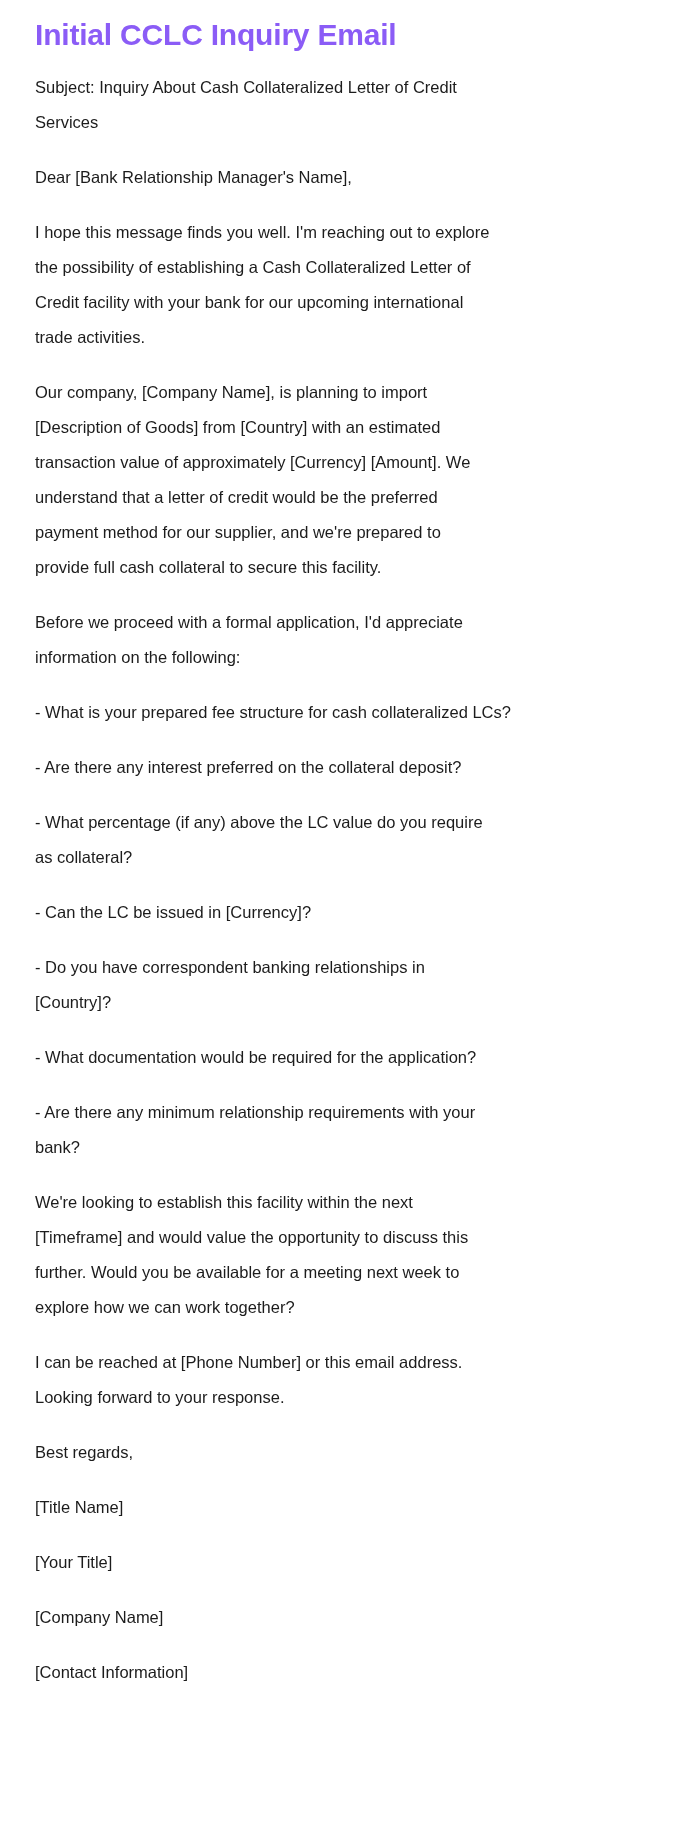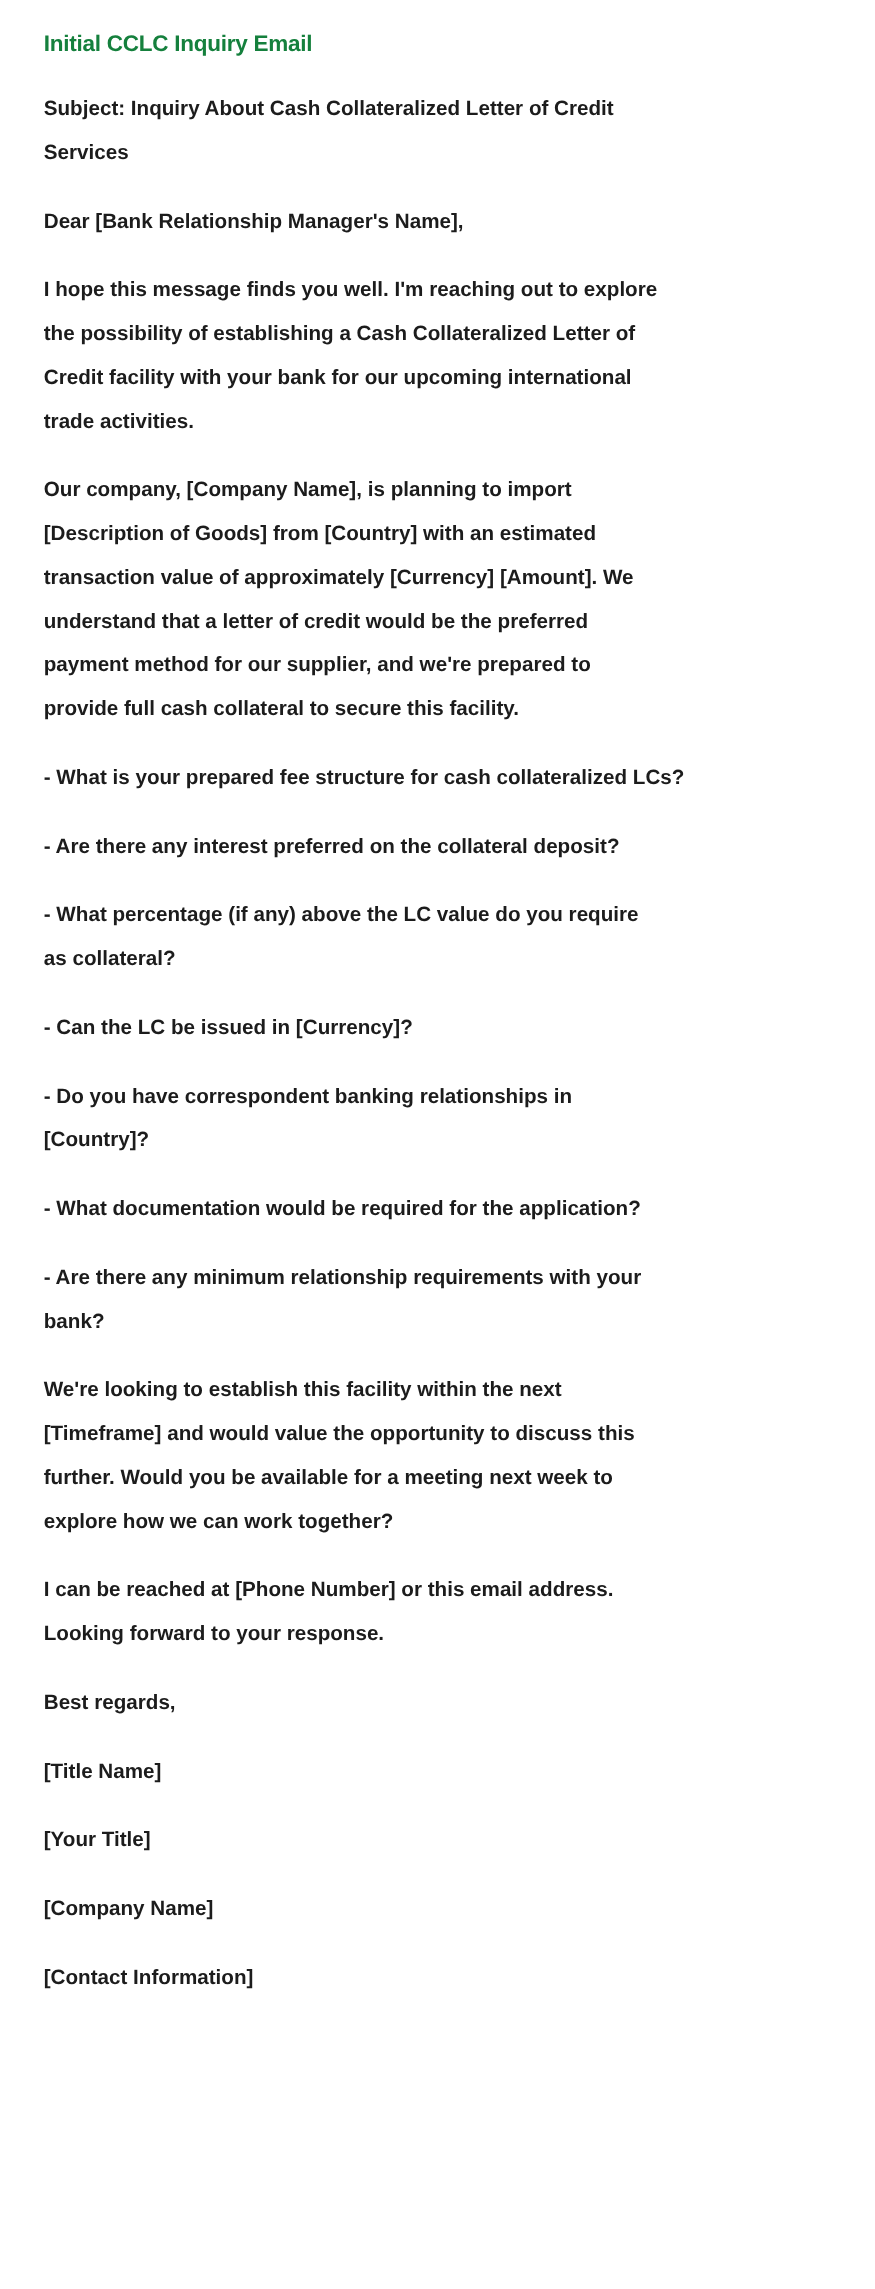--- a/index.html
+++ b/index.html
@@ -13,31 +13,31 @@
     font-family: "Liberation Sans", sans-serif;
     color: #1c1c1c;
     -webkit-font-smoothing: antialiased;
   }
   .doc {
     padding: 20px 40px 40px 35px;
     box-sizing: border-box;
     width: 700px;
   }
   .doc-title {
-    font-size: 18px;
+    font-size: 30px;
     line-height: 30px;
     font-weight: 700;
-    color: #15803d;
+    color: #8b5cf6;
     margin: 0 0 20px 0;
     letter-spacing: -0.2px;
   }
   .doc p {
     font-size: 16.5px;
     line-height: 35px;
-    font-weight: 700;
+    font-weight: 400;
     margin: 20px 0;
     white-space: pre-line; 
     letter-spacing: 0;
   }
 </style>
 </head>
 <body>
 
 <div class="doc">
   <h1 class="doc-title">Initial CCLC Inquiry Email</h1>
@@ -48,20 +48,22 @@
   <p>I hope this message finds you well. I'm reaching out to explore
 the possibility of establishing a Cash Collateralized Letter of
 Credit facility with your bank for our upcoming international
 trade activities.</p>
   <p>Our company, [Company Name], is planning to import
 [Description of Goods] from [Country] with an estimated
 transaction value of approximately [Currency] [Amount]. We
 understand that a letter of credit would be the preferred
 payment method for our supplier, and we're prepared to
 provide full cash collateral to secure this facility.</p>
+  <p>Before we proceed with a formal application, I'd appreciate
+information on the following:</p>
   <p>- What is your prepared fee structure for cash collateralized LCs?</p>
   <p>- Are there any interest preferred on the collateral deposit?</p>
   <p>- What percentage (if any) above the LC value do you require
 as collateral?</p>
   <p>- Can the LC be issued in [Currency]?</p>
   <p>- Do you have correspondent banking relationships in
 [Country]?</p>
   <p>- What documentation would be required for the application?</p>
   <p>- Are there any minimum relationship requirements with your
 bank?</p>

